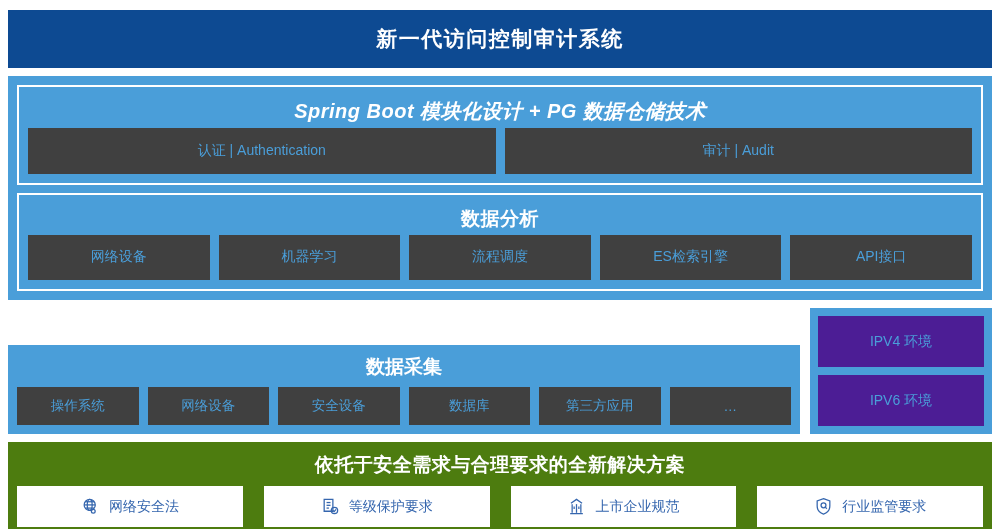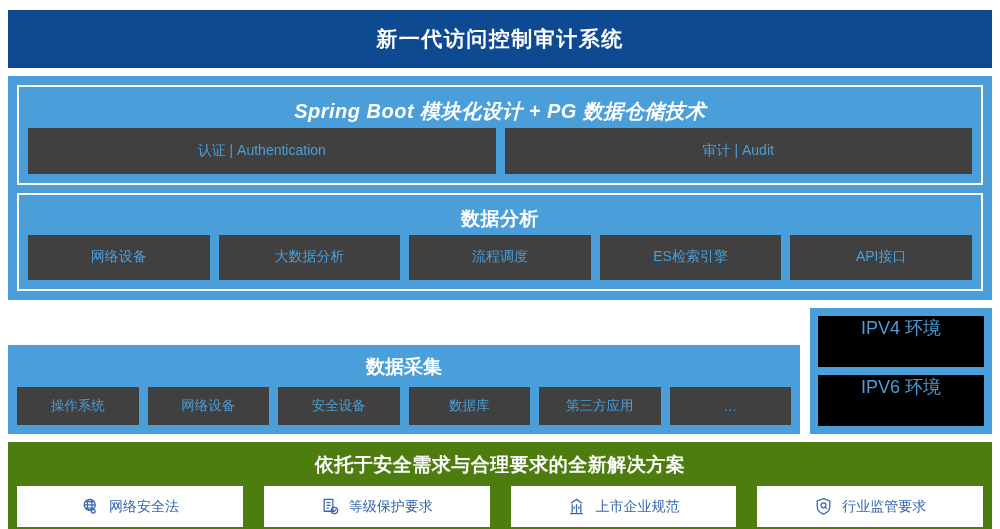--- a/index.html
+++ b/index.html
@@ -95,25 +95,25 @@
     padding: 3px 0 7px 0;
   }
   .env-panel {
     flex: 0 0 182px;
     background: #4a9ed9;
     padding: 8px;
     display: flex; flex-direction: column;
     gap: 8px;
   }
   .env-chip {
-    background: #000000;
+    background: #4c1d95;
     flex: 1 1 0;
-    display: flex; justify-content: center;
+    display: flex; align-items: center; justify-content: center;
     color: #4a9ed9;
-    font-size: 18px;
+    font-size: 14px;
   }
 
   
   .bottom-panel {
     flex: 0 0 94px;
     background: #4d7c0f;
     padding: 6px 9px 9px 9px;
     display: flex; flex-direction: column;
   }
   .bottom-title {
@@ -159,21 +159,21 @@
       </div>
     </div>
 
     <div class="subpanel">
       <div class="subpanel-title">数据分析</div>
       <div class="chip-row">
         <div class="chip">
           <span>网络设备</span>
         </div>
         <div class="chip">
-          <span>大数据分析</span>
+          <span>机器学习</span>
         </div>
         <div class="chip">
           <span>流程调度</span>
         </div>
         <div class="chip">
           <span>ES检索引擎</span>
         </div>
         <div class="chip">
           <span>API接口</span>
         </div>

